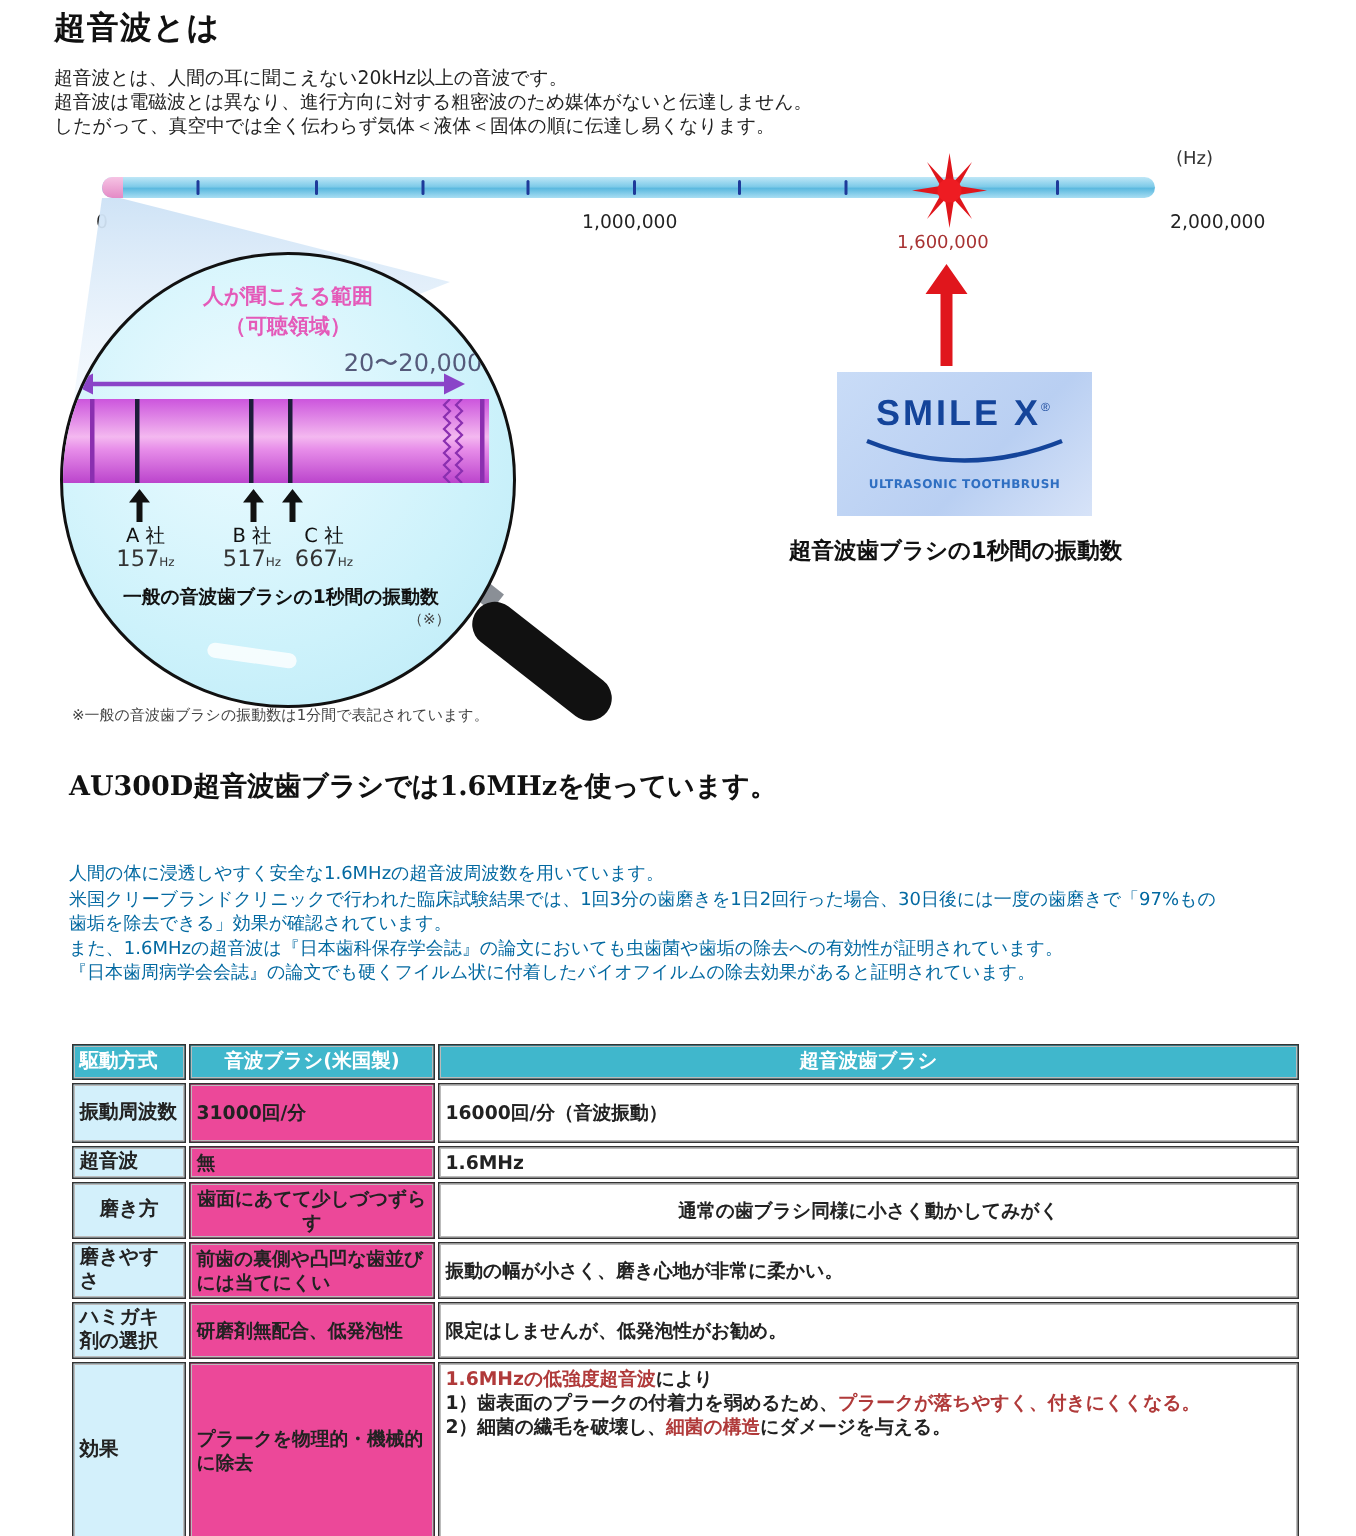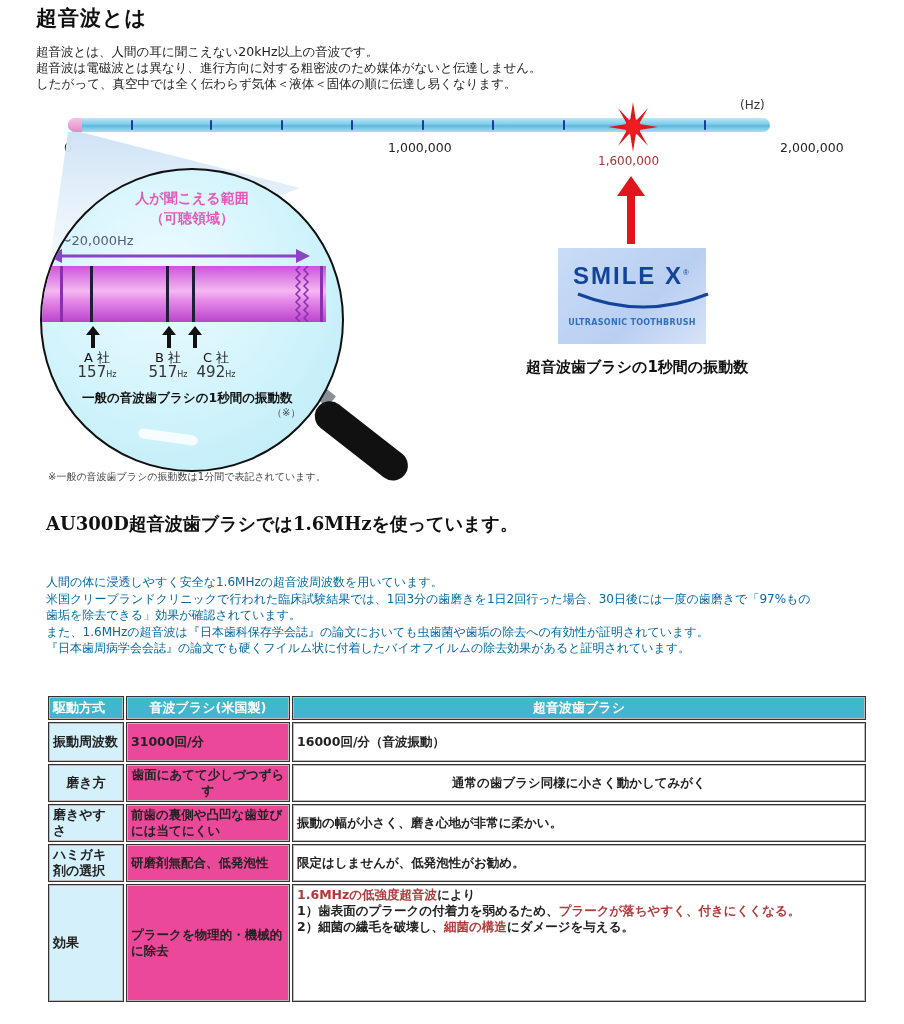--- a/index.html
+++ b/index.html
@@ -10,40 +10,40 @@
   .intro { left:36px; top:44px; font-size:12.5px; line-height:16px; color:#222; }
   .intro div { white-space:nowrap; }
 
   
   .freqbar { left:68px; top:118px; width:702px; height:14px; border-radius:7px;
              background:linear-gradient(#bfe7f7,#7fcbe9 45%,#5cb9df 55%,#a9def3); }
   .freqbar .pinkcap { position:absolute; left:0; top:0; width:14px; height:14px; border-radius:7px 0 0 7px;
              background:linear-gradient(#f6c4e4,#e48ac6); }
   .tick { position:absolute; top:2px; width:2px; height:10px; background:#1e3a9a; border-radius:1px; }
   .ticklabel { font-size:12.5px; color:#222; white-space:nowrap; }
-  .hz-unit { font-size:12px; color:#333; }
+  .hz-unit { font-size:12px; color:#333;margin-left:44px; }
   .star-label { font-size:12px; color:#a83232; }
   .lens { left:40px; top:168px; width:300px; height:300px; border-radius:50%;
           border:2px solid #111; background:radial-gradient(circle at 40% 35%, #ecfbff 0%, #cdf2fb 60%, #b9e9f6 100%);
           overflow:hidden; }
   .handle { left:318px; top:392px; width:110px; height:30px; border-radius:15px; background:#111;
             transform:rotate(38deg); transform-origin:left center; }
   .handle-neck { left:312px; top:388px; width:22px; height:14px; background:#8a8f96; transform:rotate(38deg); }
   .lens-title { font-size:14px; font-weight:bold; color:#e45ab9; text-align:center; line-height:20px; }
-  .lens-range { font-size:13px; color:#555a7a; text-align:left; }
+  .lens-range { font-size:16px; color:#555a7a; text-align:right; }
   .audio-bar { background:linear-gradient(#cc55dd,#f4b8f0 45%,#e78de9 60%,#bb44cc); }
   .audio-line { position:absolute; top:0; width:3px; height:100%; background:#1d1d3a; }
   .company { font-size:13px; color:#111; text-align:center; line-height:15px; }
   .company .hz { font-size:15px; color:#333; }
   .company .hz small { font-size:8px; }
   .lens-caption { font-size:12.5px; font-weight:bold; color:#111; white-space:nowrap; }
   .note { font-size:10px; color:#444; white-space:nowrap; }
 
   
-  .smilex { left:558px; top:248px; width:148px; height:96px;
+  .smilex { left:558px; top:248px; width:170px; height:96px;
             background:linear-gradient(135deg,#c9dcf7,#b9cff2 60%,#d7e3f8); }
   .smilex-logo { position:absolute; top:14px; left:0; width:100%; text-align:center; font-size:24px;
                  font-weight:900; color:#14449a; letter-spacing:2px; font-family:"Liberation Sans",sans-serif; }
   .smilex-sub { position:absolute; top:70px; left:0; width:100%; text-align:center; font-size:8px; font-weight:bold; color:#2f6fc2; letter-spacing:0.3px; }
   .smilex-cap { left:526px; top:358px; font-size:15px; font-weight:bold; color:#111; white-space:nowrap; }
 
   
   .h2 { left:46px; top:512px; font-size:18px; font-weight:bold; color:#111;
         font-family:"DejaVu Serif","Liberation Serif",serif; white-space:nowrap; }
   .para { left:46px; top:574px; font-size:12px; line-height:16.5px; color:#0369a1; }
@@ -148,21 +148,21 @@
   <div class="abs company" style="left:30px;top:180px;width:50px;">
     <div>A 社</div>
     <div class="hz"><span>157</span><small>Hz</small></div>
   </div>
   <div class="abs company" style="left:98px;top:180px;width:56px;">
     <div>B 社</div>
     <div class="hz"><span>517</span><small>Hz</small></div>
   </div>
   <div class="abs company" style="left:146px;top:180px;width:56px;">
     <div>C 社</div>
-    <div class="hz"><span>492</span><small>Hz</small></div>
+    <div class="hz"><span>667</span><small>Hz</small></div>
   </div>
   <div class="abs lens-caption" style="left:40px;top:220px;">一般の音波歯ブラシの1秒間の振動数</div>
   <div class="abs" style="left:230px;top:236px;font-size:10px;color:#444;">（※）</div>
 
   <div class="abs" style="left:96px;top:262px;width:60px;height:10px;border-radius:5px;background:rgba(255,255,255,0.8);transform:rotate(8deg);"></div>
 </div>
 
 <div class="abs note" style="left:48px;top:470px;">※一般の音波歯ブラシの振動数は1分間で表記されています。</div>
 
 <div class="abs smilex">
@@ -187,20 +187,25 @@
   <tbody>
       <tr>
     <td class="hdr">駆動方式</td>
     <td class="hdr center">音波ブラシ(米国製)</td>
     <td class="hdr center">超音波歯ブラシ</td>
   </tr>
   <tr style="height:40px;">
     <td class="lab">振動周波数</td>
     <td class="mid">31000回/分</td>
     <td class="right">16000回/分（音波振動）</td>
+  </tr>
+  <tr style="height:22px;">
+    <td class="lab">超音波</td>
+    <td class="mid">無</td>
+    <td class="right">1.6MHz</td>
   </tr>
   <tr style="height:38px;text-align:center;">
     <td class="lab">磨き方</td>
     <td class="mid">歯面にあてて少しづつずらす</td>
     <td class="right">通常の歯ブラシ同様に小さく動かしてみがく</td>
   </tr>
   <tr style="height:38px;">
     <td class="lab">磨きやすさ</td>
     <td class="mid">前歯の裏側や凸凹な歯並びには当てにくい</td>
     <td class="right">振動の幅が小さく、磨き心地が非常に柔かい。</td>

